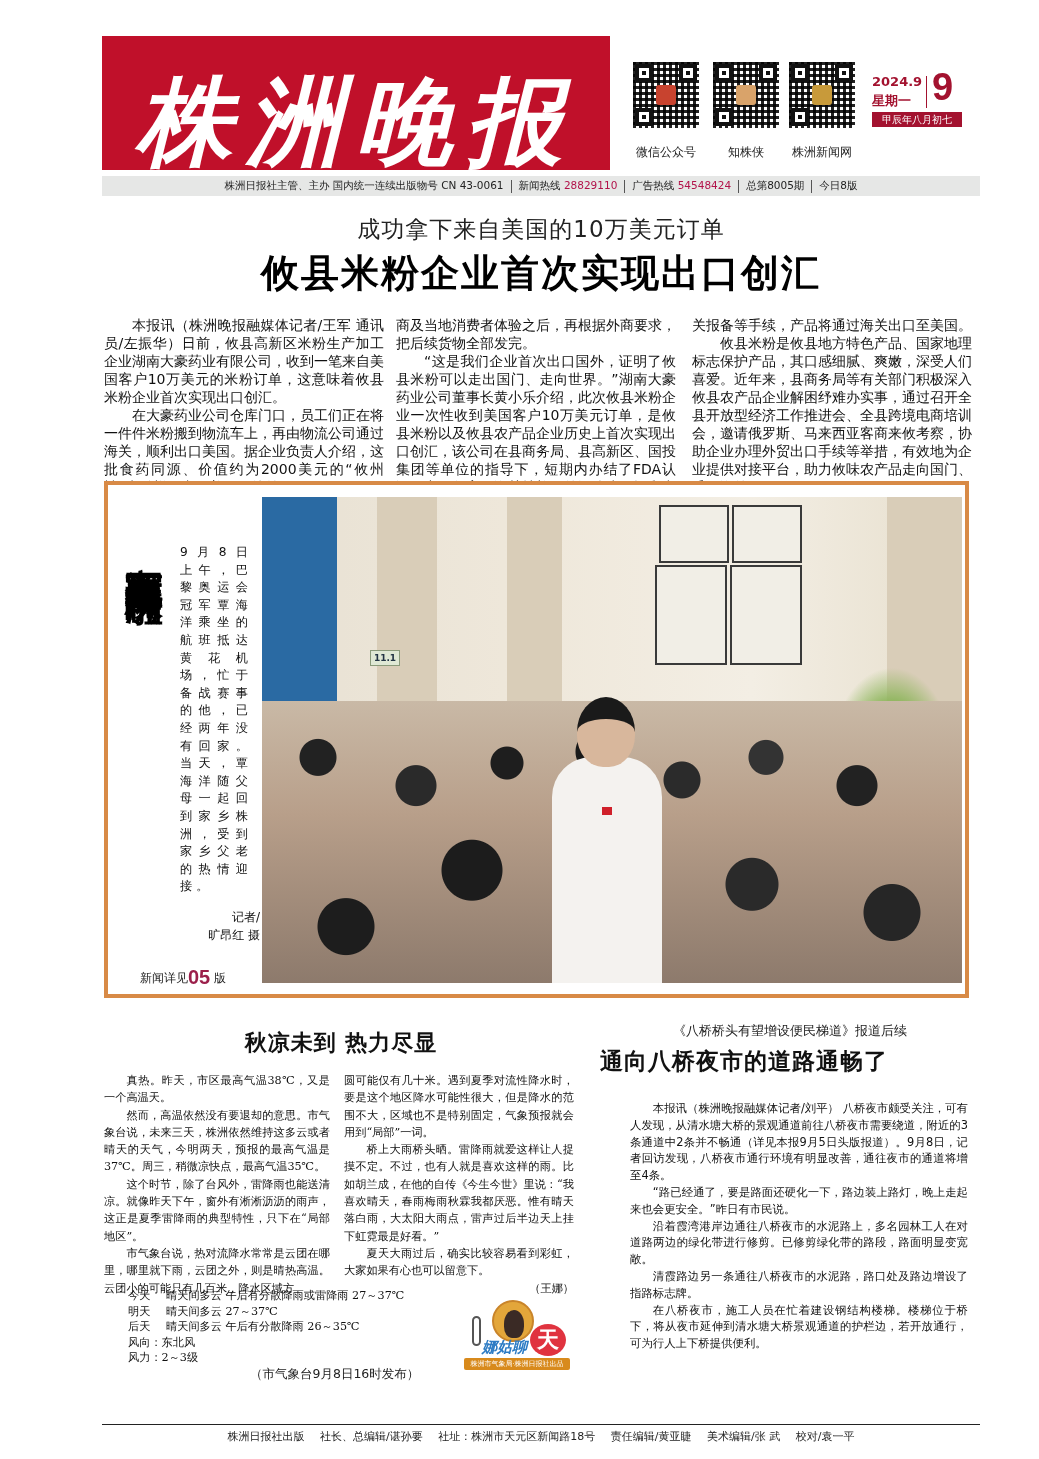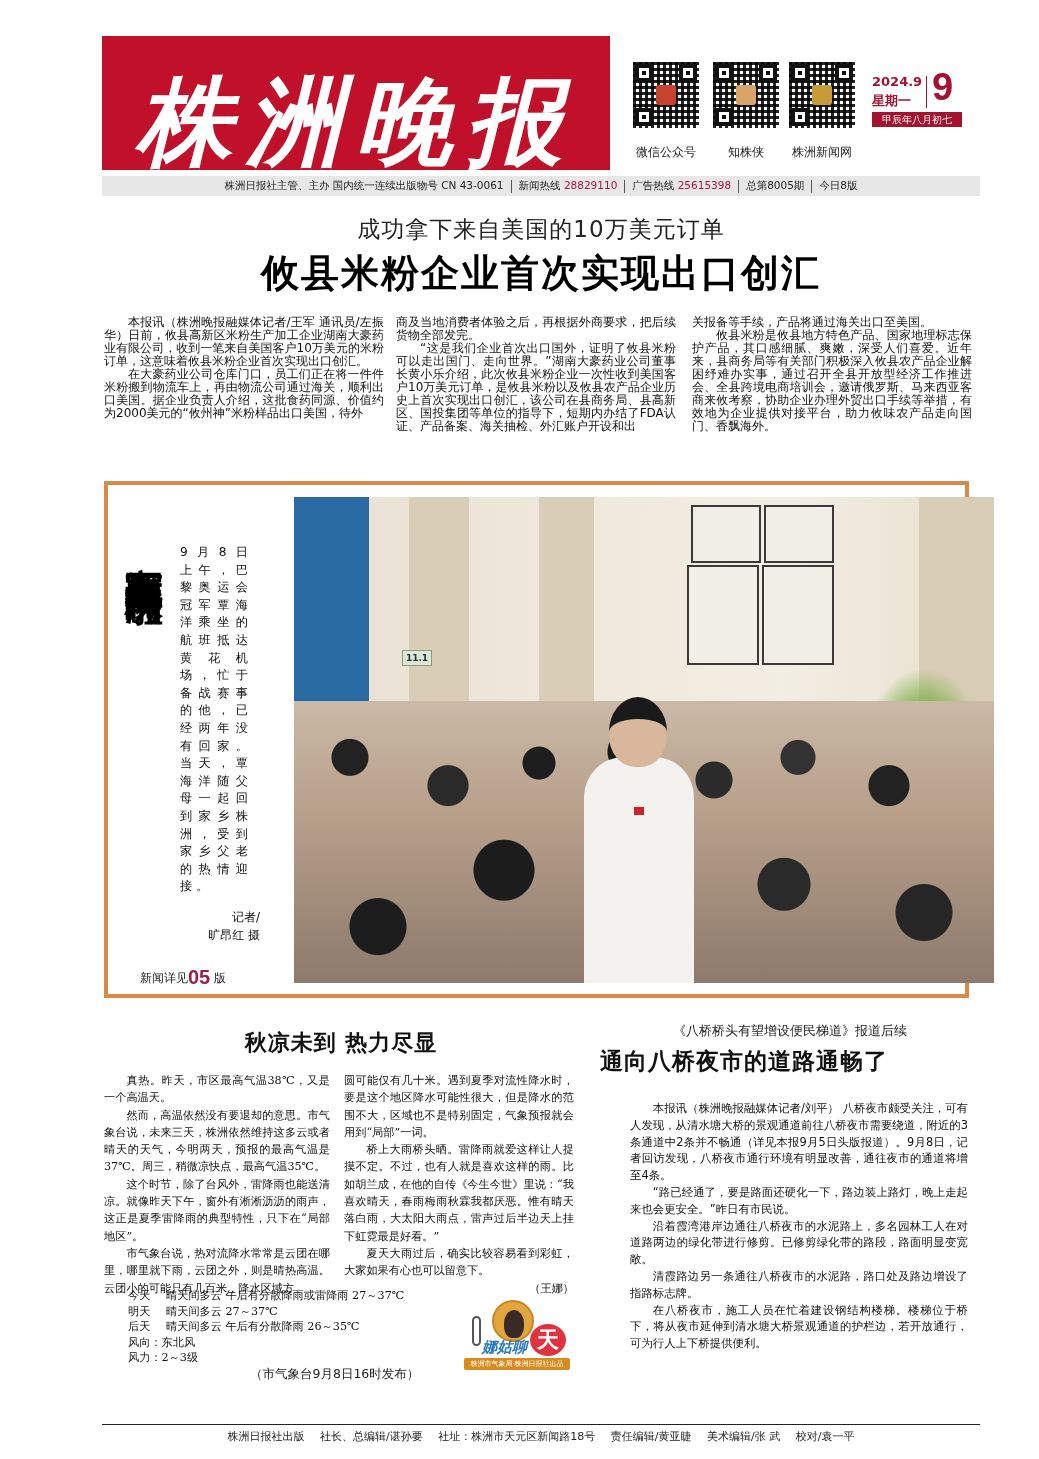--- a/index.html
+++ b/index.html
@@ -42,40 +42,40 @@
     background: #e6e7e6; font-size: 10.5px; color: #222; display: flex; align-items: center; justify-content: center; gap: 0;
     white-space: nowrap;
   }
   .info-bar .seg { padding: 0 7px; }
   .info-bar .sep { width: 1px; height: 13px; background: #555; }
   .info-bar .hl { color: #b2124a; }
 
   
   .lead-sub { position: absolute; left: 102px; top: 214px; width: 878px; text-align: center; font-size: 23px; color: #222; letter-spacing: 1px; }
   .lead-title { position: absolute; left: 102px; top: 248px; width: 878px; text-align: center; font-size: 38px; font-weight: bold; color: #000; letter-spacing: 2px; }
-  .col { position: absolute; font-size: 12px; line-height: 13px; color: #111; text-align: justify; }
+  .col { position: absolute; font-size: 14px; line-height: 18px; color: #111; text-align: justify; }
   .col p { text-indent: 2em; }
   .col p.noindent { text-indent: 0; }
 
   
   .feature-box { position: absolute; left: 104px; top: 481px; width: 865px; height: 517px; border: 4px solid #d88a46; background: #fff; }
   .vert-title {
     position: absolute; left: 117px; top: 538px; width: 50px;
     writing-mode: vertical-rl; font-family: "DejaVu Serif", serif; font-weight: bold;
     font-size: 38px; line-height: 46px; letter-spacing: 2px; color: #000;
   }
   .vert-body {
     position: absolute; left: 180px; top: 544px; width: 72px;
     font-size: 12.2px; line-height: 17.6px; color: #111; letter-spacing: 4px; text-align: justify;
   }
   .vert-credit { position: absolute; left: 180px; top: 908px; width: 80px; font-size: 12px; line-height: 18px; text-align: right; }
   .see-more { position: absolute; left: 140px; top: 966px; font-size: 12px; color: #222; }
   .see-more .pg { color: #9b1f4a; font-size: 20px; font-weight: bold; font-family: "Liberation Sans", sans-serif; vertical-align: -2px; }
 
-  .photo { position: absolute; left: 262px; top: 497px; width: 700px; height: 486px; overflow: hidden; background: #d9d4cb; margin-left: 32px; }
+  .photo { position: absolute; left: 262px; top: 497px; width: 700px; height: 486px; overflow: hidden; background: #d9d4cb; }
   .photo .wall { position: absolute; left: 0; top: 0; width: 100%; height: 62%; background: linear-gradient(90deg, #e8e1d3 0%, #efe8db 40%, #f3eee4 70%, #e7dfcd 100%); }
   .photo .blue { position: absolute; left: 0; top: 0; width: 75px; height: 70%; background: #2a6aa3; }
   .photo .pillar { position: absolute; top: 0; height: 62%; background: #d9cdb8; }
   .photo .art { position: absolute; border: 2px solid #3a3a3a; background: #f1eee6; }
   .photo .plant { position: absolute; right: 10px; top: 170px; width: 120px; height: 170px; background: radial-gradient(ellipse at center, #6f9b3e 0%, #8cb55a 40%, transparent 70%); }
   .photo .crowd { position: absolute; left: 0; top: 42%; width: 100%; height: 58%;
     background:
       radial-gradient(circle at 8% 20%, #222 0 18px, transparent 19px),
       radial-gradient(circle at 22% 30%, #2a2a2a 0 20px, transparent 21px),
       radial-gradient(circle at 35% 22%, #1e1e1e 0 16px, transparent 17px),
@@ -165,21 +165,21 @@
   <div class="date-sep"></div>
   <div class="date-day">9</div>
   <div class="date-lunar">甲辰年八月初七</div>
 </div>
 
 <div class="info-bar">
   <span class="seg">株洲日报社主管、主办  国内统一连续出版物号 CN 43-0061</span>
   <span class="sep"></span>
   <span class="seg"><span>新闻热线</span> <span class="hl">28829110</span></span>
   <span class="sep"></span>
-  <span class="seg"><span>广告热线</span> <span class="hl">25615398</span></span>
+  <span class="seg"><span>广告热线</span> <span class="hl">54548424</span></span>
   <span class="sep"></span>
   <span class="seg">总第8005期</span>
   <span class="sep"></span>
   <span class="seg">今日8版</span>
 </div>
 
 <div class="lead-sub">成功拿下来自美国的10万美元订单</div>
 <div class="lead-title">攸县米粉企业首次实现出口创汇</div>
 
 <div class="col" style="left:104px; top:316px; width:280px;">

